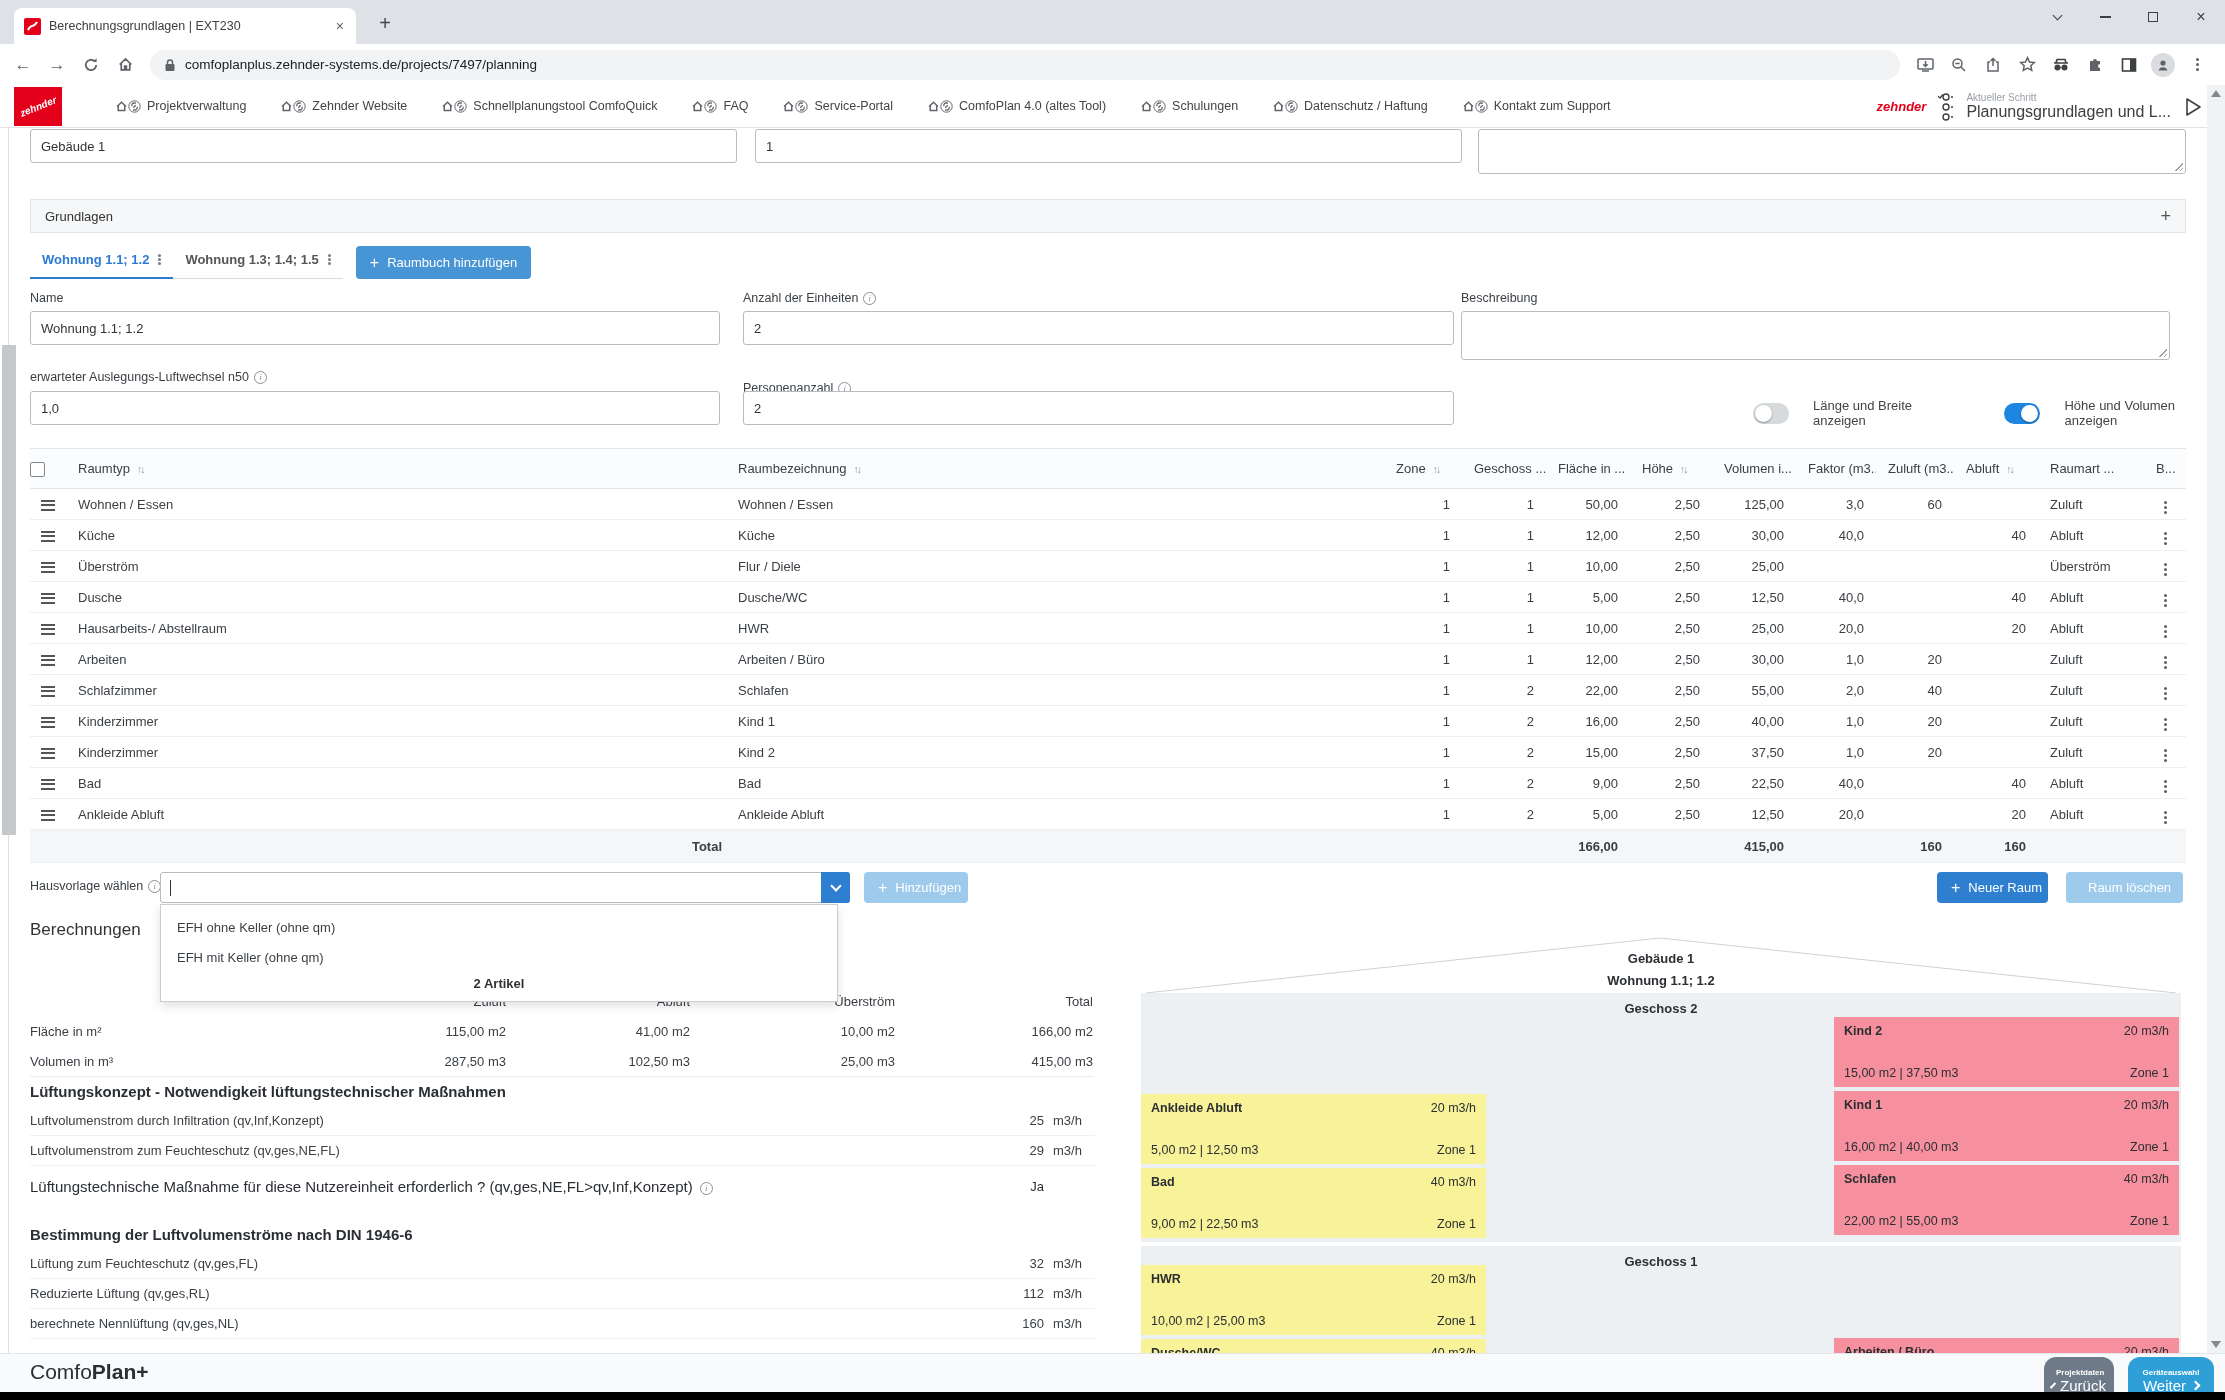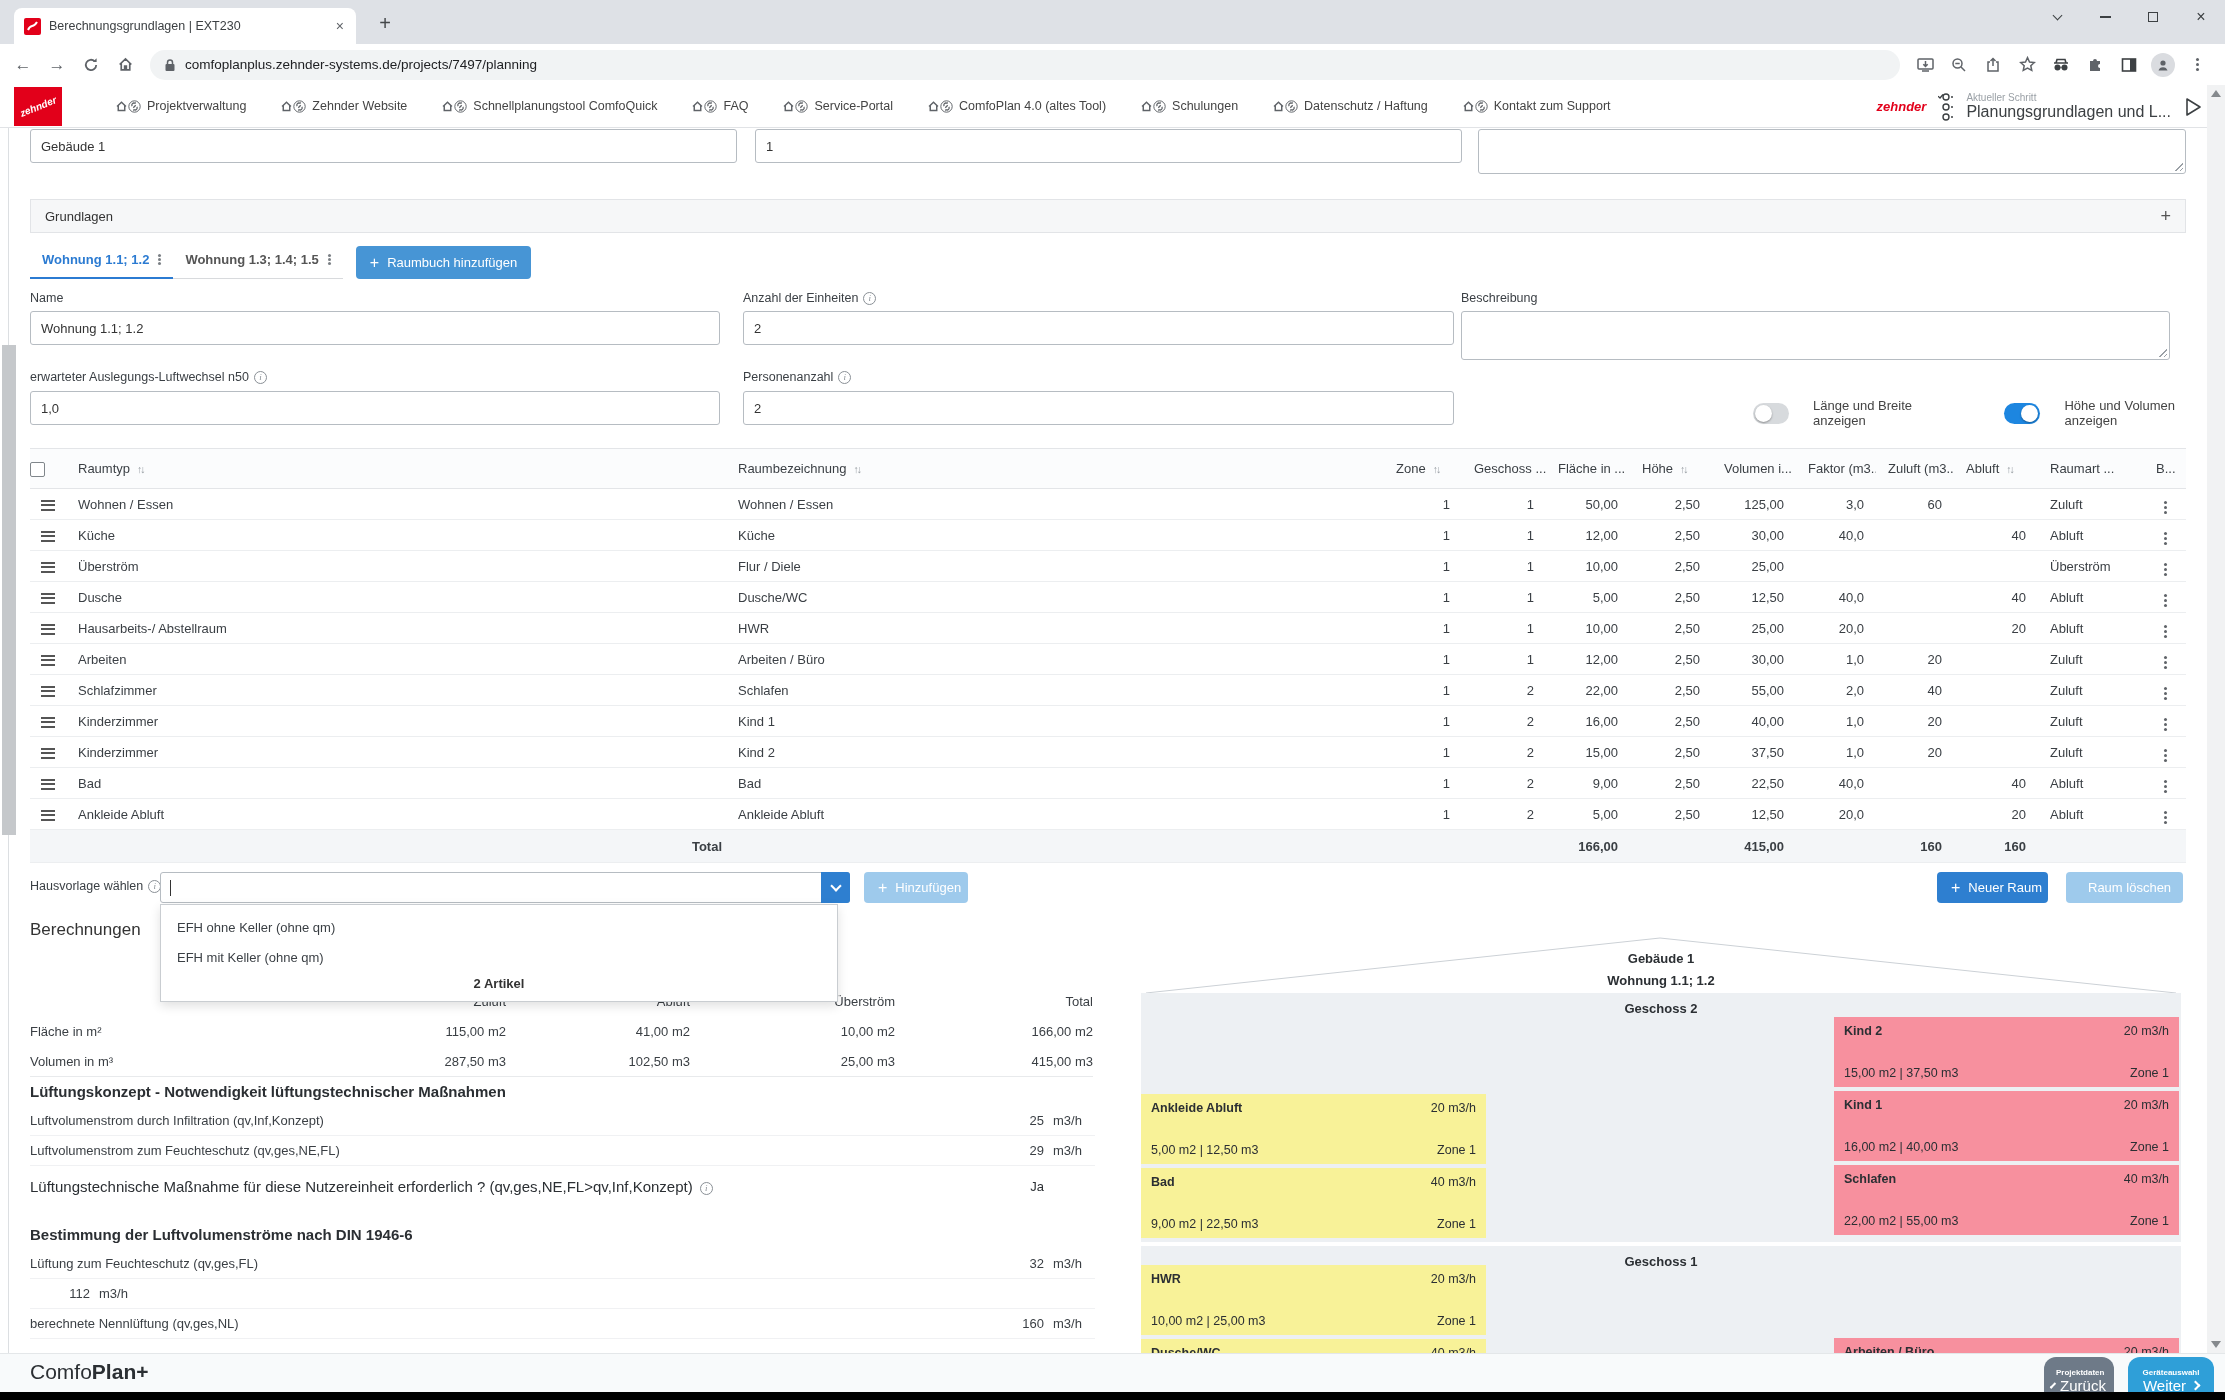--- a/index.html
+++ b/index.html
@@ -454,21 +454,21 @@
 <div class="abs" style="left:30px;top:370px">
   <span class="fieldlabel">
       <span>erwarteter Auslegungs-Luftwechsel n50</span>
       <span class="info">i</span>
     </span>
 </div>
 <div class="abs" style="left:30px;top:391px;width:690px">
   <input class="inp" value="1,0" style="">
 </div>
 
-<div class="abs" style="left:743px;top:370px">
+<div class="abs" style="left:743px;top:381px">
   <span class="fieldlabel">
       <span>Personenanzahl</span>
       <span class="info">i</span>
     </span>
 </div>
 <div class="abs" style="left:743px;top:391px;width:711px">
   <input class="inp" value="2" style="">
 </div>
 
 <div class="toggles">
@@ -817,20 +817,21 @@
 
     <div class="crow">
       <span class="clabel">Lüftung zum Feuchteschutz (qv,ges,FL)</span>
       <span class="cval">
         <span class="cnum">32</span>
         <span class="cunit">m3/h</span>
       </span>
     </div>
 
     <div class="crow">
+      <span class="clabel">Reduzierte Lüftung (qv,ges,RL)</span>
       <span class="cval">
         <span class="cnum">112</span>
         <span class="cunit">m3/h</span>
       </span>
     </div>
 
     <div class="crow">
       <span class="clabel">berechnete Nennlüftung (qv,ges,NL)</span>
       <span class="cval">
         <span class="cnum">160</span>

